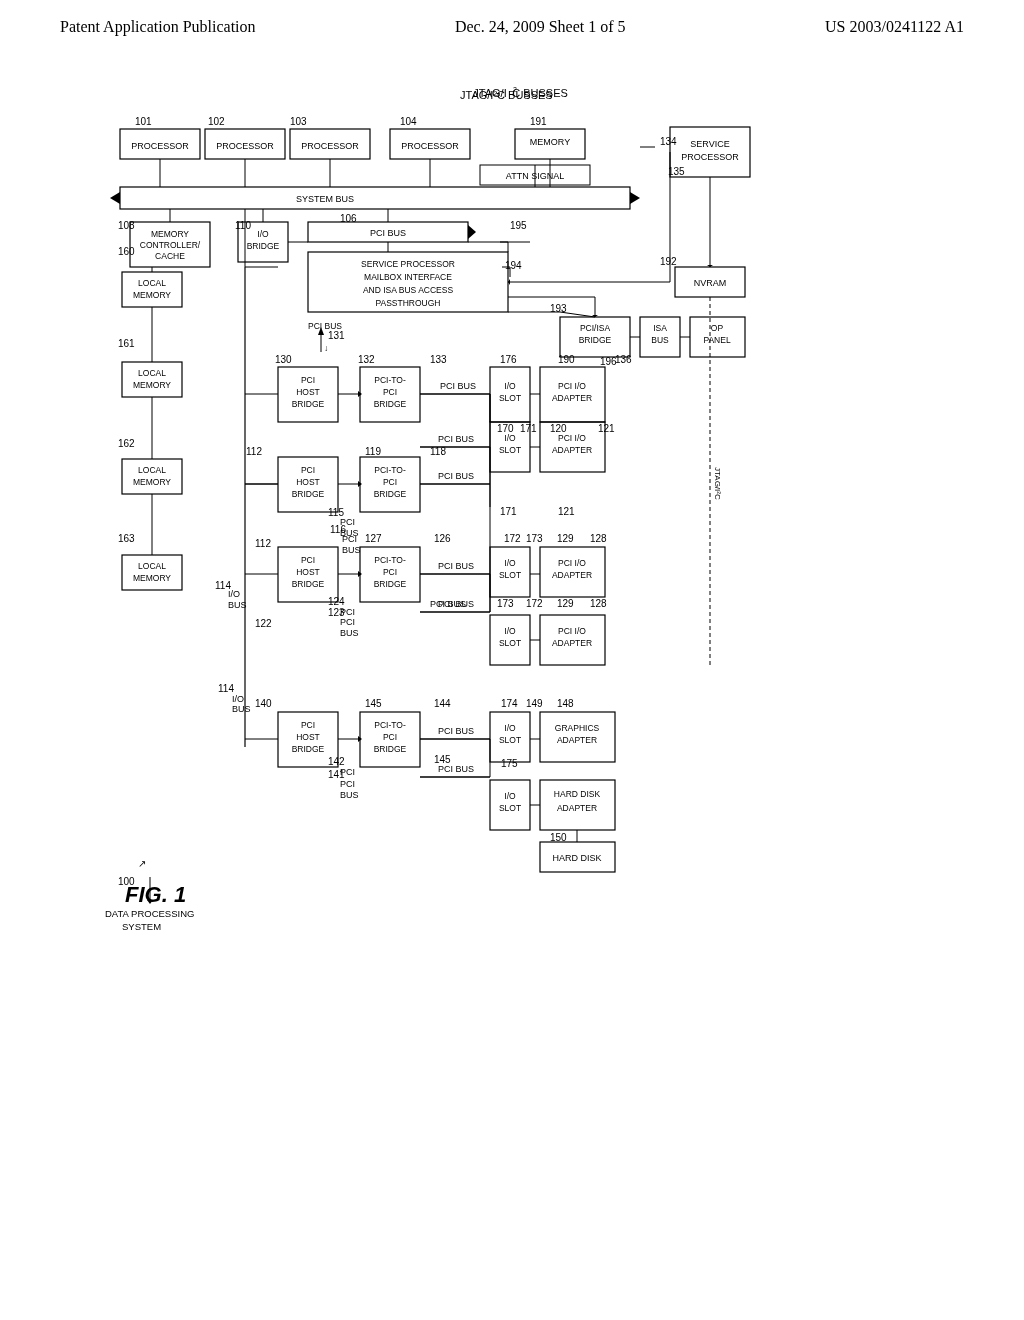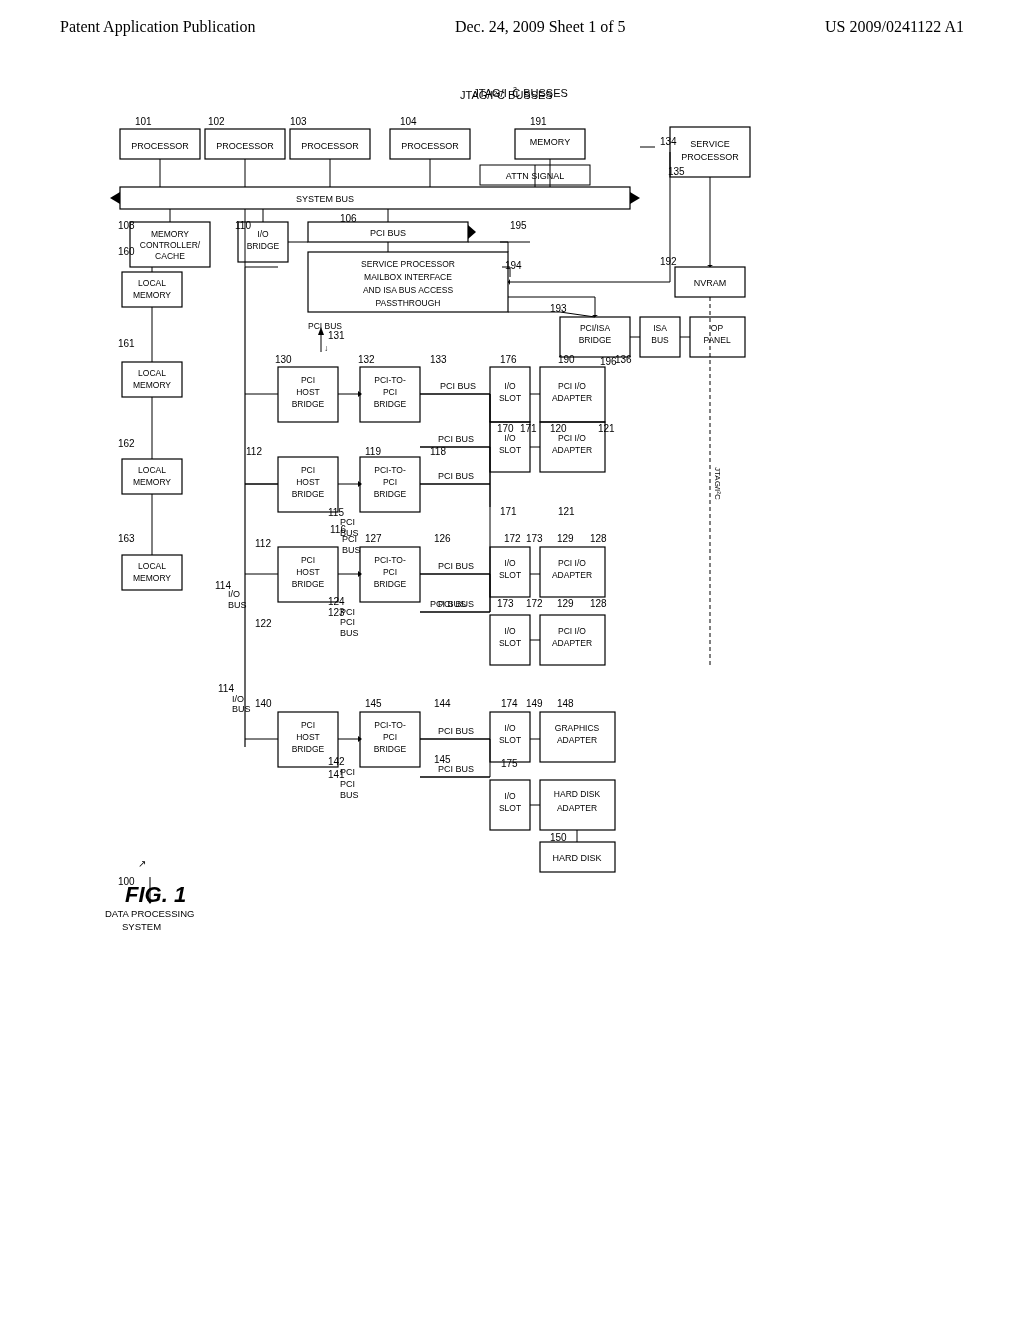--- a/index.html
+++ b/index.html
@@ -47,21 +47,21 @@
     }
   </style>
 </head>
 <body>
 
 <div class="page-container">
 
   <div class="header">
     <span>Patent Application Publication</span>
     <span>Dec. 24, 2009   Sheet 1 of 5</span>
-    <span>US 2009/0241122 A1</span>
+    <span>US 2003/0241122 A1</span>
   </div>
 
   <div class="diagram-area">
     <svg class="diagram-svg" viewBox="0 0 900 1240" xmlns="http://www.w3.org/2000/svg" style="font-family: Arial, sans-serif; font-size: 9px;">
 
       <text x="430" y="30" text-anchor="middle" font-size="11" font-family="Arial, sans-serif">JTAG/I</text>
       <text x="455" y="25" text-anchor="middle" font-size="7" font-family="Arial, sans-serif">2</text>
       <text x="480" y="30" text-anchor="middle" font-size="11" font-family="Arial, sans-serif">C BUSSES</text>
 
       <text x="400" y="32" font-size="11" font-family="Arial, sans-serif">JTAG/I²C BUSSES</text>

